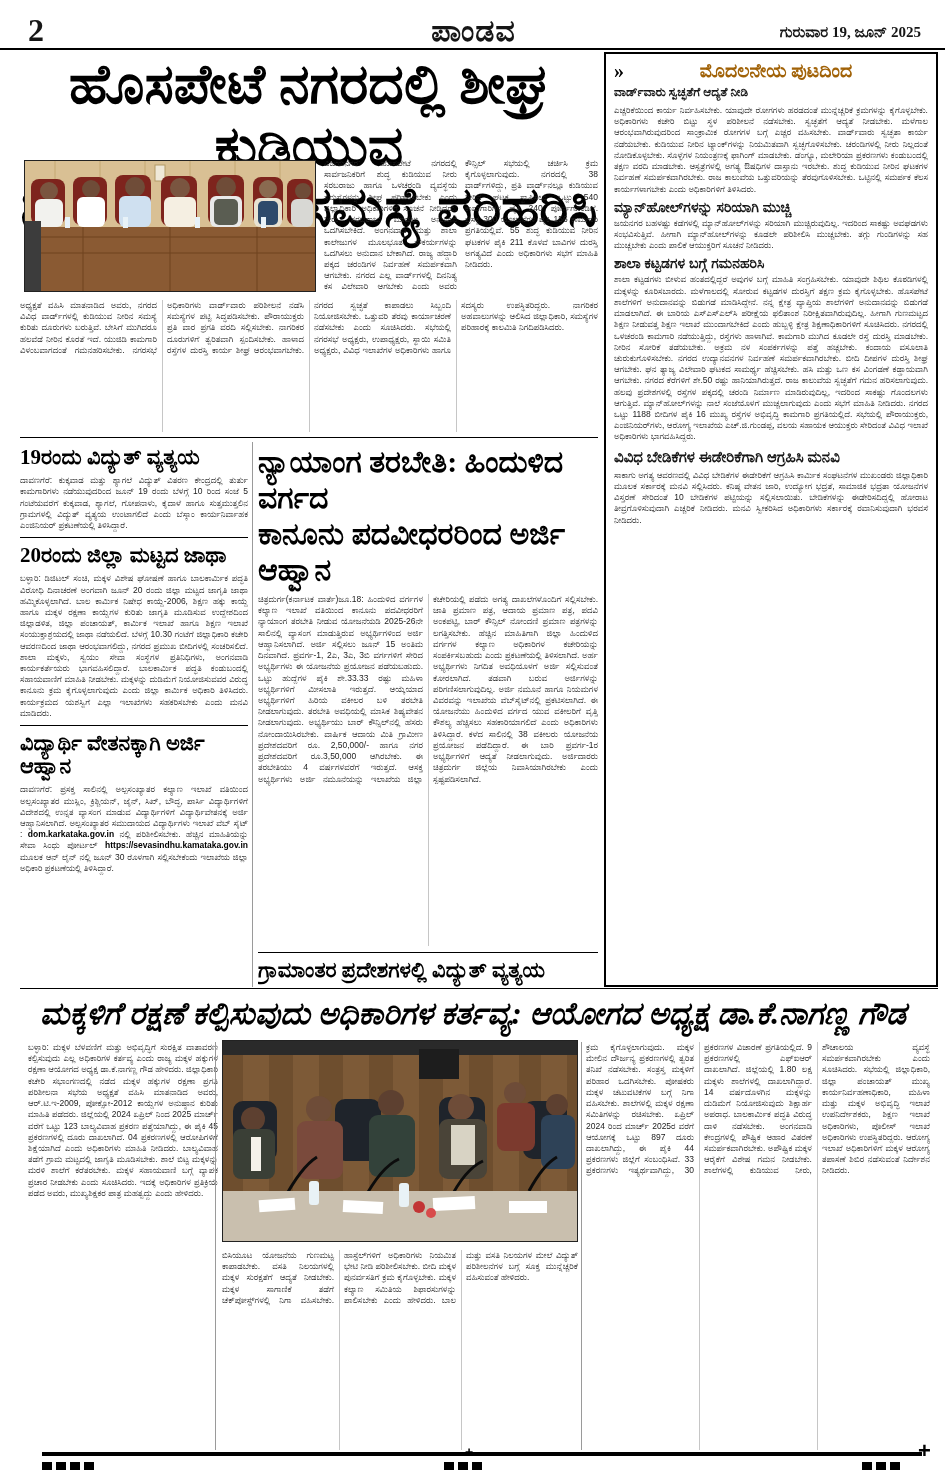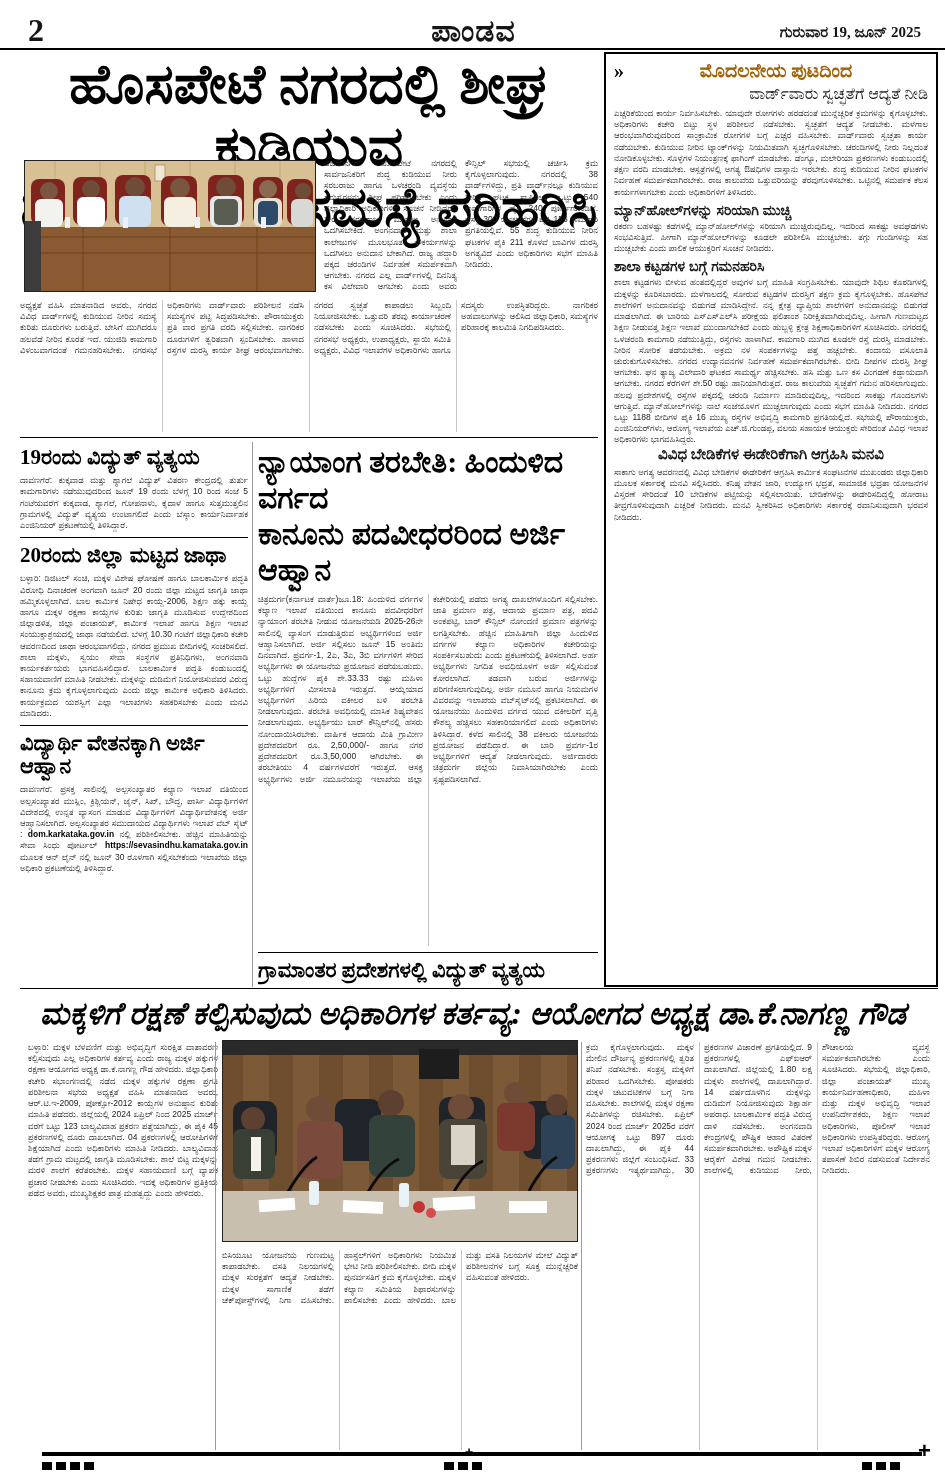--- a/index.html
+++ b/index.html
@@ -41,23 +41,23 @@
   .two-col { column-count:2; column-gap:10px; column-rule:1px solid #c6c6c6; height:352px; overflow:hidden; }
   .three-col { column-count:3; column-gap:10px; column-rule:1px solid #c6c6c6; height:66px; overflow:hidden; }
   .weblink { font-weight:bold; color:#000; }
 
   
   .rightbox { position:absolute; left:604px; top:52px; width:334px; height:935px;
               border:2px solid #000; padding:6px 8px; overflow:hidden; background:#fff; }
   .kicker { text-align:center; font-size:19px; font-weight:bold; font-family:"Liberation Serif", serif; }
   .kicker .arrow { color:#000; float:left; font-size:20px; }
   .kicker .ktxt { color:#a16207; }
-  .r-subhead { text-align:right; font-size:16px; font-weight:normal; font-family:"Liberation Serif", serif; margin:3px 0 5px; }
+  .r-subhead { text-align:left; font-size:12px; font-weight:bold; font-family:"Liberation Serif", serif; margin:3px 0 5px; }
   .r-sub { font-weight:bold; font-size:14px; margin:4px 0 2px; }
-  .r-sub-big { font-weight:bold; font-size:15px; text-align:center; font-family:"Liberation Serif", serif; margin:0 0 4px; }
+  .r-sub-big { font-weight:bold; font-size:15px; text-align:left; font-family:"Liberation Serif", serif; margin:6px 0 4px; }
 
   
   .bot-rule { position:absolute; top:988px; left:20px; width:918px; height:1px; background:#000; }
   .bot-hl { position:absolute; top:996px; left:14px; width:918px; text-align:center;
             font-family:"Liberation Serif", serif; font-weight:bold; font-size:31px; color:#000;font-style:italic; }
   .bot-colA { position:absolute; left:28px; top:1042px; width:190px; height:408px; overflow:hidden; }
   .photoB { position:absolute; left:222px; top:1040px; width:356px; height:202px; border:1px solid #222; }
   .bot-colsB { position:absolute; left:586px; top:1042px; width:344px; height:408px; overflow:hidden;
                column-count:3; column-gap:10px; column-rule:1px solid #c6c6c6; }
   .bot-colsC { position:absolute; left:222px; top:1250px; width:356px; height:200px; overflow:hidden;
@@ -184,21 +184,21 @@
   </div>
 
   <div class="rightbox">
     <div class="kicker">
       <span class="arrow">»</span>
       <span class="ktxt">ಮೊದಲನೇಯ ಪುಟದಿಂದ</span>
     </div>
     <div class="r-subhead">ವಾರ್ಡ್‌ವಾರು ಸ್ವಚ್ಛತೆಗೆ ಆದ್ಯತೆ ನೀಡಿ</div>
     <div class="body-txt">ಎಚ್ಚರಿಕೆಯಿಂದ ಕಾರ್ಯ ನಿರ್ವಹಿಸಬೇಕು. ಯಾವುದೇ ರೋಗಗಳು ಹರಡದಂತೆ ಮುನ್ನೆಚ್ಚರಿಕೆ ಕ್ರಮಗಳನ್ನು ಕೈಗೊಳ್ಳಬೇಕು. ಅಧಿಕಾರಿಗಳು ಕಚೇರಿ ಬಿಟ್ಟು ಸ್ಥಳ ಪರಿಶೀಲನೆ ನಡೆಸಬೇಕು. ಸ್ವಚ್ಛತೆಗೆ ಆದ್ಯತೆ ನೀಡಬೇಕು. ಮಳೆಗಾಲ ಆರಂಭವಾಗಿರುವುದರಿಂದ ಸಾಂಕ್ರಾಮಿಕ ರೋಗಗಳ ಬಗ್ಗೆ ಎಚ್ಚರ ವಹಿಸಬೇಕು. ವಾರ್ಡ್‌ವಾರು ಸ್ವಚ್ಛತಾ ಕಾರ್ಯ ನಡೆಯಬೇಕು. ಕುಡಿಯುವ ನೀರಿನ ಟ್ಯಾಂಕ್‌ಗಳನ್ನು ನಿಯಮಿತವಾಗಿ ಸ್ವಚ್ಛಗೊಳಿಸಬೇಕು. ಚರಂಡಿಗಳಲ್ಲಿ ನೀರು ನಿಲ್ಲದಂತೆ ನೋಡಿಕೊಳ್ಳಬೇಕು. ಸೊಳ್ಳೆಗಳ ನಿಯಂತ್ರಣಕ್ಕೆ ಫಾಗಿಂಗ್ ಮಾಡಬೇಕು. ಡೆಂಗ್ಯೂ, ಮಲೇರಿಯಾ ಪ್ರಕರಣಗಳು ಕಂಡುಬಂದಲ್ಲಿ ತಕ್ಷಣ ವರದಿ ಮಾಡಬೇಕು. ಆಸ್ಪತ್ರೆಗಳಲ್ಲಿ ಅಗತ್ಯ ಔಷಧಿಗಳ ದಾಸ್ತಾನು ಇರಬೇಕು. ಶುದ್ಧ ಕುಡಿಯುವ ನೀರಿನ ಘಟಕಗಳ ನಿರ್ವಹಣೆ ಸಮರ್ಪಕವಾಗಿರಬೇಕು. ರಾಜ ಕಾಲುವೆಯ ಒತ್ತುವರಿಯನ್ನು ತೆರವುಗೊಳಿಸಬೇಕು. ಒಟ್ಟಿನಲ್ಲಿ ಸಮರ್ಪಕ ಕೆಲಸ ಕಾರ್ಯಗಳಾಗಬೇಕು ಎಂದು ಅಧಿಕಾರಿಗಳಿಗೆ ತಿಳಿಸಿದರು.</div>
     <div class="r-sub">ಮ್ಯಾನ್‌ಹೋಲ್‌ಗಳನ್ನು ಸರಿಯಾಗಿ ಮುಚ್ಚಿ</div>
-    <div class="body-txt">ರಕರಣ ಬಹಳಷ್ಟು ಕಡೆಗಳಲ್ಲಿ ಮ್ಯಾನ್‌ಹೋಲ್‌ಗಳನ್ನು ಸರಿಯಾಗಿ ಮುಚ್ಚಿರುವುದಿಲ್ಲ. ಇದರಿಂದ ಸಾಕಷ್ಟು ಅವಘಡಗಳು ಸಂಭವಿಸುತ್ತಿವೆ. ಹೀಗಾಗಿ ಮ್ಯಾನ್‌ಹೋಲ್‌ಗಳನ್ನು ಕೂಡಲೇ ಪರಿಶೀಲಿಸಿ ಮುಚ್ಚಬೇಕು. ತಗ್ಗು ಗುಂಡಿಗಳನ್ನು ಸಹ ಮುಚ್ಚಬೇಕು ಎಂದು ಪಾಲಿಕೆ ಆಯುಕ್ತರಿಗೆ ಸೂಚನೆ ನೀಡಿದರು.</div>
+    <div class="body-txt">ಜಯನಗರ ಬಹಳಷ್ಟು ಕಡೆಗಳಲ್ಲಿ ಮ್ಯಾನ್‌ಹೋಲ್‌ಗಳನ್ನು ಸರಿಯಾಗಿ ಮುಚ್ಚಿರುವುದಿಲ್ಲ. ಇದರಿಂದ ಸಾಕಷ್ಟು ಅವಘಡಗಳು ಸಂಭವಿಸುತ್ತಿವೆ. ಹೀಗಾಗಿ ಮ್ಯಾನ್‌ಹೋಲ್‌ಗಳನ್ನು ಕೂಡಲೇ ಪರಿಶೀಲಿಸಿ ಮುಚ್ಚಬೇಕು. ತಗ್ಗು ಗುಂಡಿಗಳನ್ನು ಸಹ ಮುಚ್ಚಬೇಕು ಎಂದು ಪಾಲಿಕೆ ಆಯುಕ್ತರಿಗೆ ಸೂಚನೆ ನೀಡಿದರು.</div>
     <div class="r-sub">ಶಾಲಾ ಕಟ್ಟಡಗಳ ಬಗ್ಗೆ ಗಮನಹರಿಸಿ</div>
     <div class="body-txt">ಶಾಲಾ ಕಟ್ಟಡಗಳು ಬೀಳುವ ಹಂತದಲ್ಲಿದ್ದರೆ ಅವುಗಳ ಬಗ್ಗೆ ಮಾಹಿತಿ ಸಂಗ್ರಹಿಸಬೇಕು. ಯಾವುದೇ ಶಿಥಿಲ ಕೊಠಡಿಗಳಲ್ಲಿ ಮಕ್ಕಳನ್ನು ಕೂರಿಸಬಾರದು. ಮಳೆಗಾಲದಲ್ಲಿ ಸೋರುವ ಕಟ್ಟಡಗಳ ದುರಸ್ತಿಗೆ ತಕ್ಷಣ ಕ್ರಮ ಕೈಗೊಳ್ಳಬೇಕು. ಹೊಸಪೇಟೆ ಶಾಲೆಗಳಿಗೆ ಅನುದಾನವನ್ನು ಬಿಡುಗಡೆ ಮಾಡಿಸಿದ್ದೇನೆ. ನನ್ನ ಕ್ಷೇತ್ರ ವ್ಯಾಪ್ತಿಯ ಶಾಲೆಗಳಿಗೆ ಅನುದಾನವನ್ನು ಬಿಡುಗಡೆ ಮಾಡಲಾಗಿದೆ. ಈ ಬಾರಿಯ ಎಸ್ಎಸ್ಎಲ್‌ಸಿ ಪರೀಕ್ಷೆಯ ಫಲಿತಾಂಶ ನಿರೀಕ್ಷಿತವಾಗಿರುವುದಿಲ್ಲ. ಹೀಗಾಗಿ ಗುಣಮಟ್ಟದ ಶಿಕ್ಷಣ ನೀಡುವತ್ತ ಶಿಕ್ಷಣ ಇಲಾಖೆ ಮುಂದಾಗಬೇಕಿದೆ ಎಂದು ಹುಬ್ಬಳ್ಳಿ ಕ್ಷೇತ್ರ ಶಿಕ್ಷಣಾಧಿಕಾರಿಗಳಿಗೆ ಸೂಚಿಸಿದರು. ನಗರದಲ್ಲಿ ಒಳಚರಂಡಿ ಕಾಮಗಾರಿ ನಡೆಯುತ್ತಿದ್ದು, ರಸ್ತೆಗಳು ಹಾಳಾಗಿವೆ. ಕಾಮಗಾರಿ ಮುಗಿದ ಕೂಡಲೇ ರಸ್ತೆ ದುರಸ್ತಿ ಮಾಡಬೇಕು. ನೀರಿನ ಸೋರಿಕೆ ತಡೆಯಬೇಕು. ಅಕ್ರಮ ನಳ ಸಂಪರ್ಕಗಳನ್ನು ಪತ್ತೆ ಹಚ್ಚಬೇಕು. ಕಂದಾಯ ವಸೂಲಾತಿ ಚುರುಕುಗೊಳಿಸಬೇಕು. ನಗರದ ಉದ್ಯಾನವನಗಳ ನಿರ್ವಹಣೆ ಸಮರ್ಪಕವಾಗಿರಬೇಕು. ಬೀದಿ ದೀಪಗಳ ದುರಸ್ತಿ ಶೀಘ್ರ ಆಗಬೇಕು. ಘನ ತ್ಯಾಜ್ಯ ವಿಲೇವಾರಿ ಘಟಕದ ಸಾಮರ್ಥ್ಯ ಹೆಚ್ಚಿಸಬೇಕು. ಹಸಿ ಮತ್ತು ಒಣ ಕಸ ವಿಂಗಡಣೆ ಕಡ್ಡಾಯವಾಗಿ ಆಗಬೇಕು. ನಗರದ ಕೆರೆಗಳಿಗೆ ಶೇ.50 ರಷ್ಟು ಹಾನಿಯಾಗಿರುತ್ತದೆ. ರಾಜ ಕಾಲುವೆಯ ಸ್ವಚ್ಛತೆಗೆ ಗಮನ ಹರಿಸಲಾಗುವುದು. ಹಲವು ಪ್ರದೇಶಗಳಲ್ಲಿ ರಸ್ತೆಗಳ ಪಕ್ಕದಲ್ಲಿ ಚರಂಡಿ ನಿರ್ಮಾಣ ಮಾಡಿರುವುದಿಲ್ಲ, ಇದರಿಂದ ಸಾಕಷ್ಟು ಗೊಂದಲಗಳು ಆಗುತ್ತಿವೆ. ಮ್ಯಾನ್‌ಹೋಲ್‌ಗಳನ್ನು ನಾಲೆ ಸಂಜೆಯೊಳಗೆ ಮುಚ್ಚಲಾಗುವುದು ಎಂದು ಸಭೆಗೆ ಮಾಹಿತಿ ನೀಡಿದರು. ನಗರದ ಒಟ್ಟು 1188 ಬೀದಿಗಳ ಪೈಕಿ 16 ಮುಖ್ಯ ರಸ್ತೆಗಳ ಅಭಿವೃದ್ಧಿ ಕಾಮಗಾರಿ ಪ್ರಗತಿಯಲ್ಲಿದೆ. ಸಭೆಯಲ್ಲಿ ಪೌರಾಯುಕ್ತರು, ಎಂಜಿನಿಯರ್‌ಗಳು, ಆರೋಗ್ಯ ಇಲಾಖೆಯ ಎಚ್.ಜಿ.ಗುಂಡಪ್ಪ, ವಲಯ ಸಹಾಯಕ ಆಯುಕ್ತರು ಸೇರಿದಂತೆ ವಿವಿಧ ಇಲಾಖೆ ಅಧಿಕಾರಿಗಳು ಭಾಗವಹಿಸಿದ್ದರು.</div>
     <div class="r-sub-big">ವಿವಿಧ ಬೇಡಿಕೆಗಳ ಈಡೇರಿಕೆಗಾಗಿ ಆಗ್ರಹಿಸಿ ಮನವಿ</div>
     <div class="body-txt">ಸಾಕಾಗು ಅಗತ್ಯ ಆವರಣದಲ್ಲಿ ವಿವಿಧ ಬೇಡಿಕೆಗಳ ಈಡೇರಿಕೆಗೆ ಆಗ್ರಹಿಸಿ ಕಾರ್ಮಿಕ ಸಂಘಟನೆಗಳ ಮುಖಂಡರು ಜಿಲ್ಲಾಧಿಕಾರಿ ಮೂಲಕ ಸರ್ಕಾರಕ್ಕೆ ಮನವಿ ಸಲ್ಲಿಸಿದರು. ಕನಿಷ್ಠ ವೇತನ ಜಾರಿ, ಉದ್ಯೋಗ ಭದ್ರತೆ, ಸಾಮಾಜಿಕ ಭದ್ರತಾ ಯೋಜನೆಗಳ ವಿಸ್ತರಣೆ ಸೇರಿದಂತೆ 10 ಬೇಡಿಕೆಗಳ ಪಟ್ಟಿಯನ್ನು ಸಲ್ಲಿಸಲಾಯಿತು. ಬೇಡಿಕೆಗಳನ್ನು ಈಡೇರಿಸದಿದ್ದಲ್ಲಿ ಹೋರಾಟ ತೀವ್ರಗೊಳಿಸುವುದಾಗಿ ಎಚ್ಚರಿಕೆ ನೀಡಿದರು. ಮನವಿ ಸ್ವೀಕರಿಸಿದ ಅಧಿಕಾರಿಗಳು ಸರ್ಕಾರಕ್ಕೆ ರವಾನಿಸುವುದಾಗಿ ಭರವಸೆ ನೀಡಿದರು.</div>
   </div>
 
   <div class="bot-rule"></div>
   <div class="bot-hl">ಮಕ್ಕಳಿಗೆ ರಕ್ಷಣೆ ಕಲ್ಪಿಸುವುದು ಅಧಿಕಾರಿಗಳ ಕರ್ತವ್ಯ: ಆಯೋಗದ ಅಧ್ಯಕ್ಷ ಡಾ.ಕೆ.ನಾಗಣ್ಣ ಗೌಡ</div>
 
   <div class="bot-colA body-txt">ಬಳ್ಳಾರಿ: ಮಕ್ಕಳ ಬೆಳವಣಿಗೆ ಮತ್ತು ಅಭಿವೃದ್ಧಿಗೆ ಸುರಕ್ಷಿತ ವಾತಾವರಣ ಕಲ್ಪಿಸುವುದು ಎಲ್ಲ ಅಧಿಕಾರಿಗಳ ಕರ್ತವ್ಯ ಎಂದು ರಾಜ್ಯ ಮಕ್ಕಳ ಹಕ್ಕುಗಳ ರಕ್ಷಣಾ ಆಯೋಗದ ಅಧ್ಯಕ್ಷ ಡಾ.ಕೆ.ನಾಗಣ್ಣ ಗೌಡ ಹೇಳಿದರು. ಜಿಲ್ಲಾಧಿಕಾರಿ ಕಚೇರಿ ಸಭಾಂಗಣದಲ್ಲಿ ನಡೆದ ಮಕ್ಕಳ ಹಕ್ಕುಗಳ ರಕ್ಷಣಾ ಪ್ರಗತಿ ಪರಿಶೀಲನಾ ಸಭೆಯ ಅಧ್ಯಕ್ಷತೆ ವಹಿಸಿ ಮಾತನಾಡಿದ ಅವರು, ಆರ್.ಟಿ.ಇ-2009, ಪೋಕ್ಸೋ-2012 ಕಾಯ್ದೆಗಳ ಅನುಷ್ಠಾನ ಕುರಿತು ಮಾಹಿತಿ ಪಡೆದರು. ಜಿಲ್ಲೆಯಲ್ಲಿ 2024 ಏಪ್ರಿಲ್ ನಿಂದ 2025 ಮಾರ್ಚ್ ವರೆಗೆ ಒಟ್ಟು 123 ಬಾಲ್ಯವಿವಾಹ ಪ್ರಕರಣ ಪತ್ತೆಯಾಗಿದ್ದು, ಈ ಪೈಕಿ 45 ಪ್ರಕರಣಗಳಲ್ಲಿ ದೂರು ದಾಖಲಾಗಿದೆ. 04 ಪ್ರಕರಣಗಳಲ್ಲಿ ಆರೋಪಿಗಳಿಗೆ ಶಿಕ್ಷೆಯಾಗಿದೆ ಎಂದು ಅಧಿಕಾರಿಗಳು ಮಾಹಿತಿ ನೀಡಿದರು. ಬಾಲ್ಯವಿವಾಹ ತಡೆಗೆ ಗ್ರಾಮ ಮಟ್ಟದಲ್ಲಿ ಜಾಗೃತಿ ಮೂಡಿಸಬೇಕು. ಶಾಲೆ ಬಿಟ್ಟ ಮಕ್ಕಳನ್ನು ಮರಳಿ ಶಾಲೆಗೆ ಕರೆತರಬೇಕು. ಮಕ್ಕಳ ಸಹಾಯವಾಣಿ ಬಗ್ಗೆ ವ್ಯಾಪಕ ಪ್ರಚಾರ ನೀಡಬೇಕು ಎಂದು ಸೂಚಿಸಿದರು. ಇದಕ್ಕೆ ಅಧಿಕಾರಿಗಳ ಪ್ರತಿಕ್ರಿಯೆ ಪಡೆದ ಅವರು, ಮುಖ್ಯಶಿಕ್ಷಕರ ಪಾತ್ರ ಮಹತ್ವದ್ದು ಎಂದು ಹೇಳಿದರು.</div>

